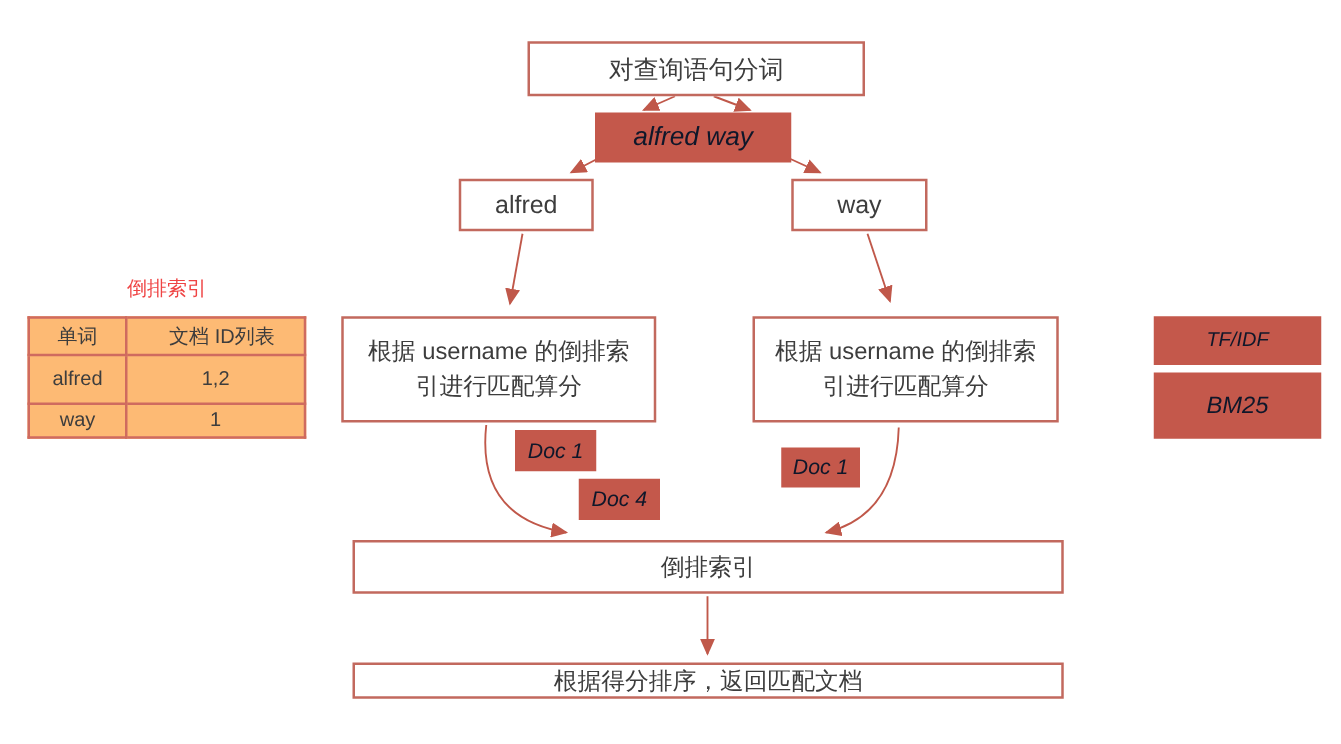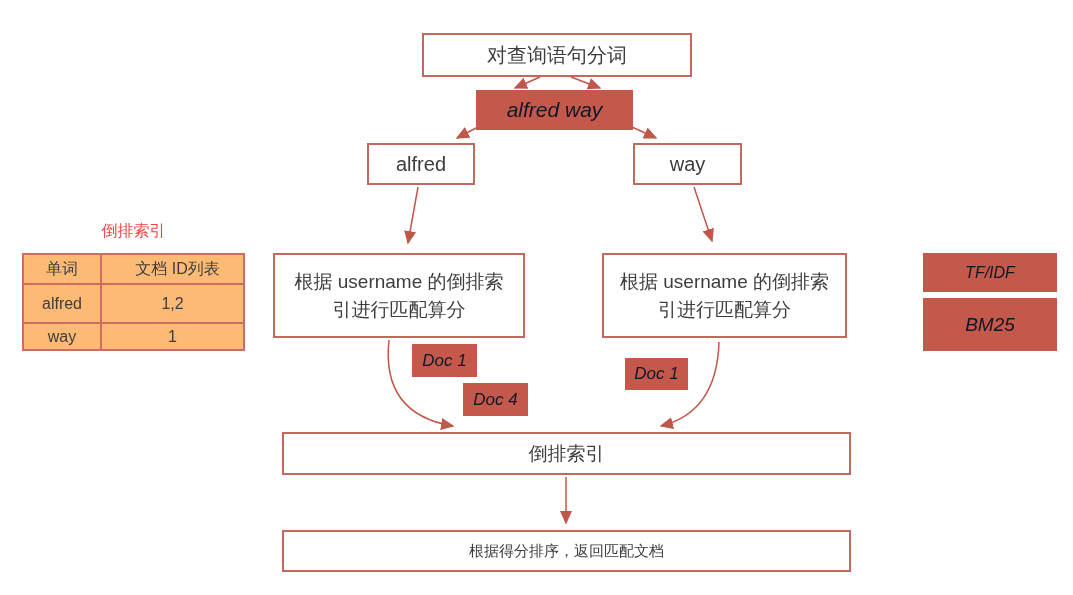--- a/index.html
+++ b/index.html
@@ -113,19 +113,19 @@
   <div class="box outline" style="left:602px; top:253px; width:245px; height:85px; font-size:19px; line-height:1.45; padding:4px 10px;">根据 username 的倒排索引进行匹配算分</div>
 
   <div class="box fill" style="left:412px; top:344px; width:65px; height:33px; font-size:17px;">Doc 1</div>
 
   <div class="box fill" style="left:463px; top:383px; width:65px; height:33px; font-size:17px;">Doc 4</div>
 
   <div class="box fill" style="left:625px; top:358px; width:63px; height:32px; font-size:17px;">Doc 1</div>
 
   <div class="box outline" style="left:282px; top:432px; width:569px; height:43px; font-size:19px;">倒排索引</div>
 
-  <div class="box outline" style="left:282px; top:530px; width:569px; height:42px; font-size:15px;">根据得分排序，返回匹配文档</div>
+  <div class="box outline" style="left:282px; top:530px; width:569px; height:29px; font-size:19px;">根据得分排序，返回匹配文档</div>
 
   <div class="box fill" style="left:923px; top:253px; width:134px; height:39px; font-size:16px;">TF/IDF</div>
 
   <div class="box fill" style="left:923px; top:298px; width:134px; height:53px; font-size:19px;">BM25</div>
 
 </div>
 
 </body></html>

